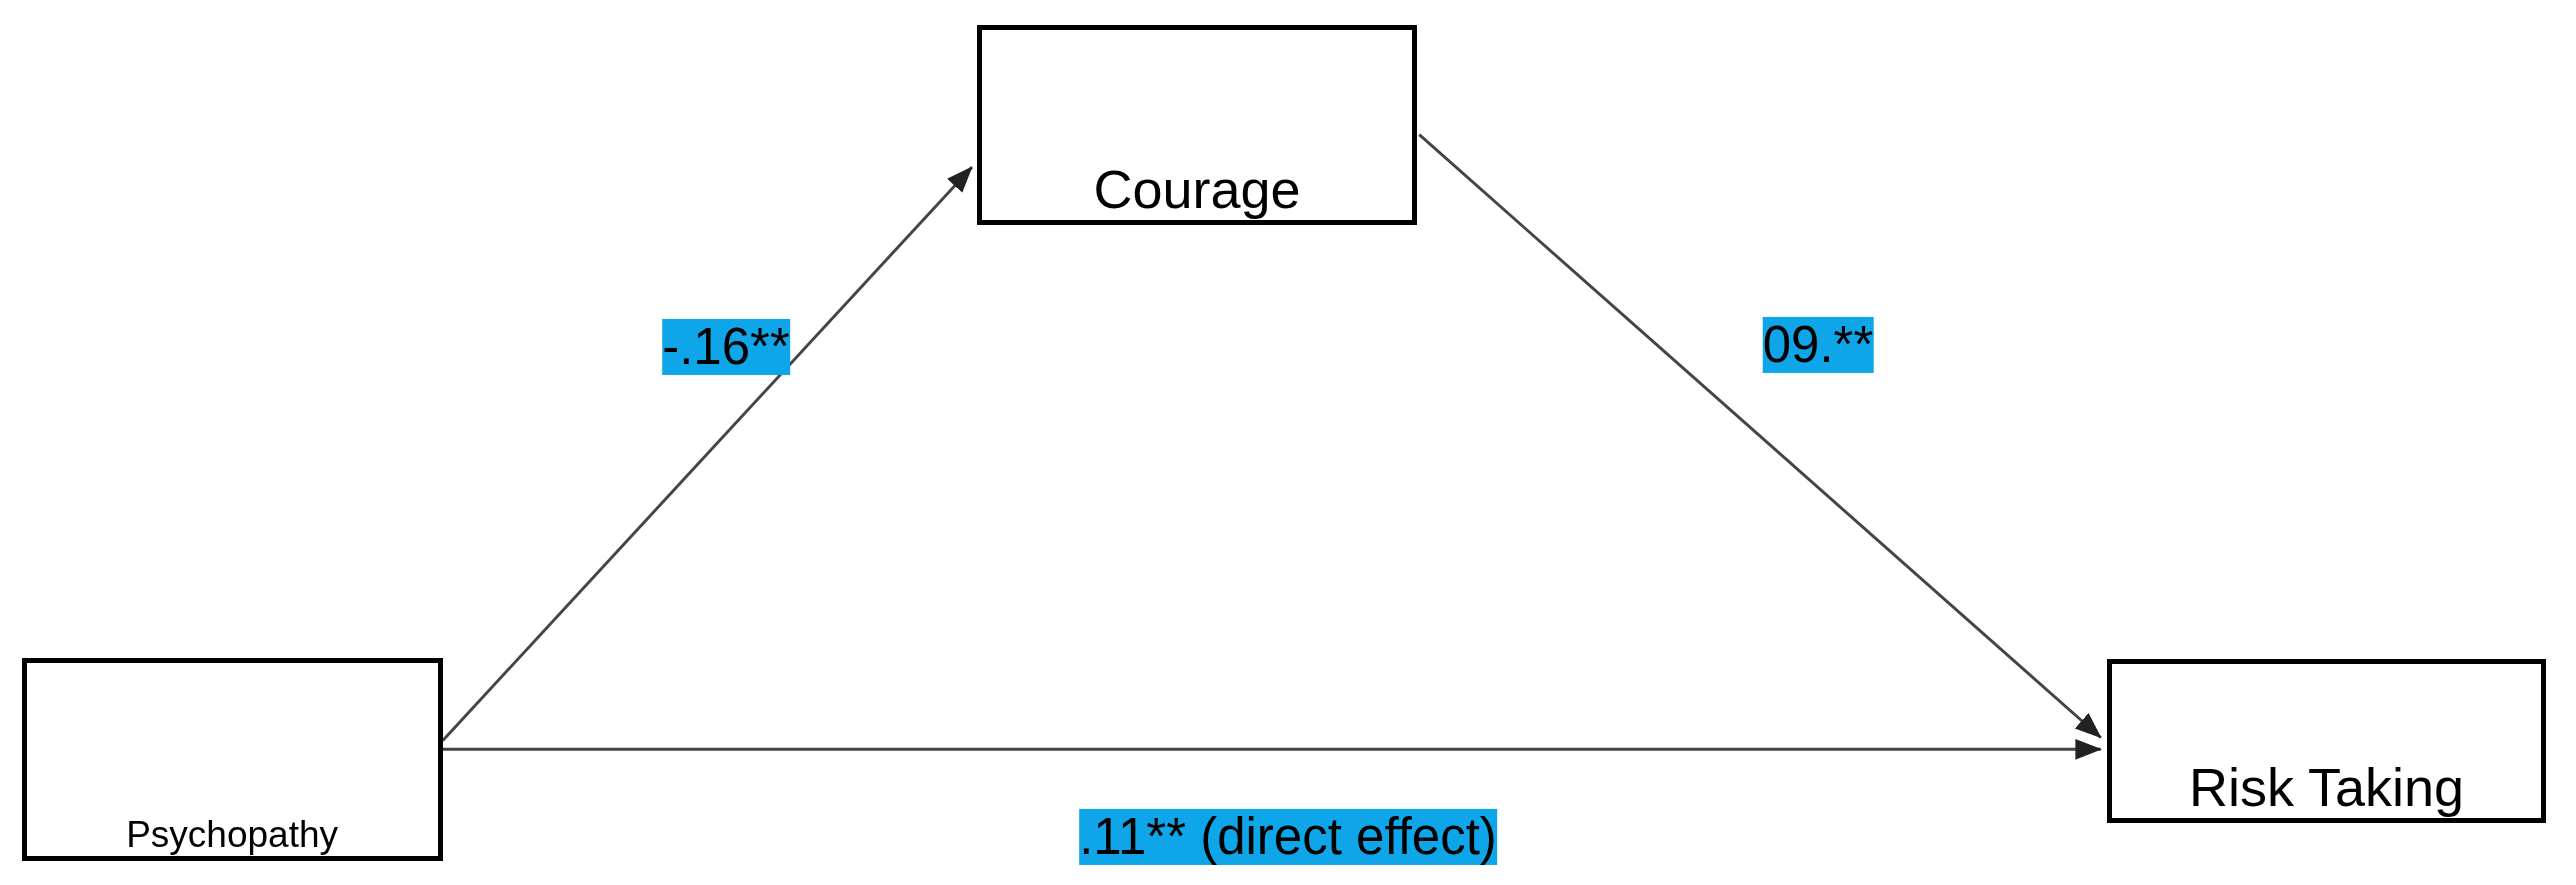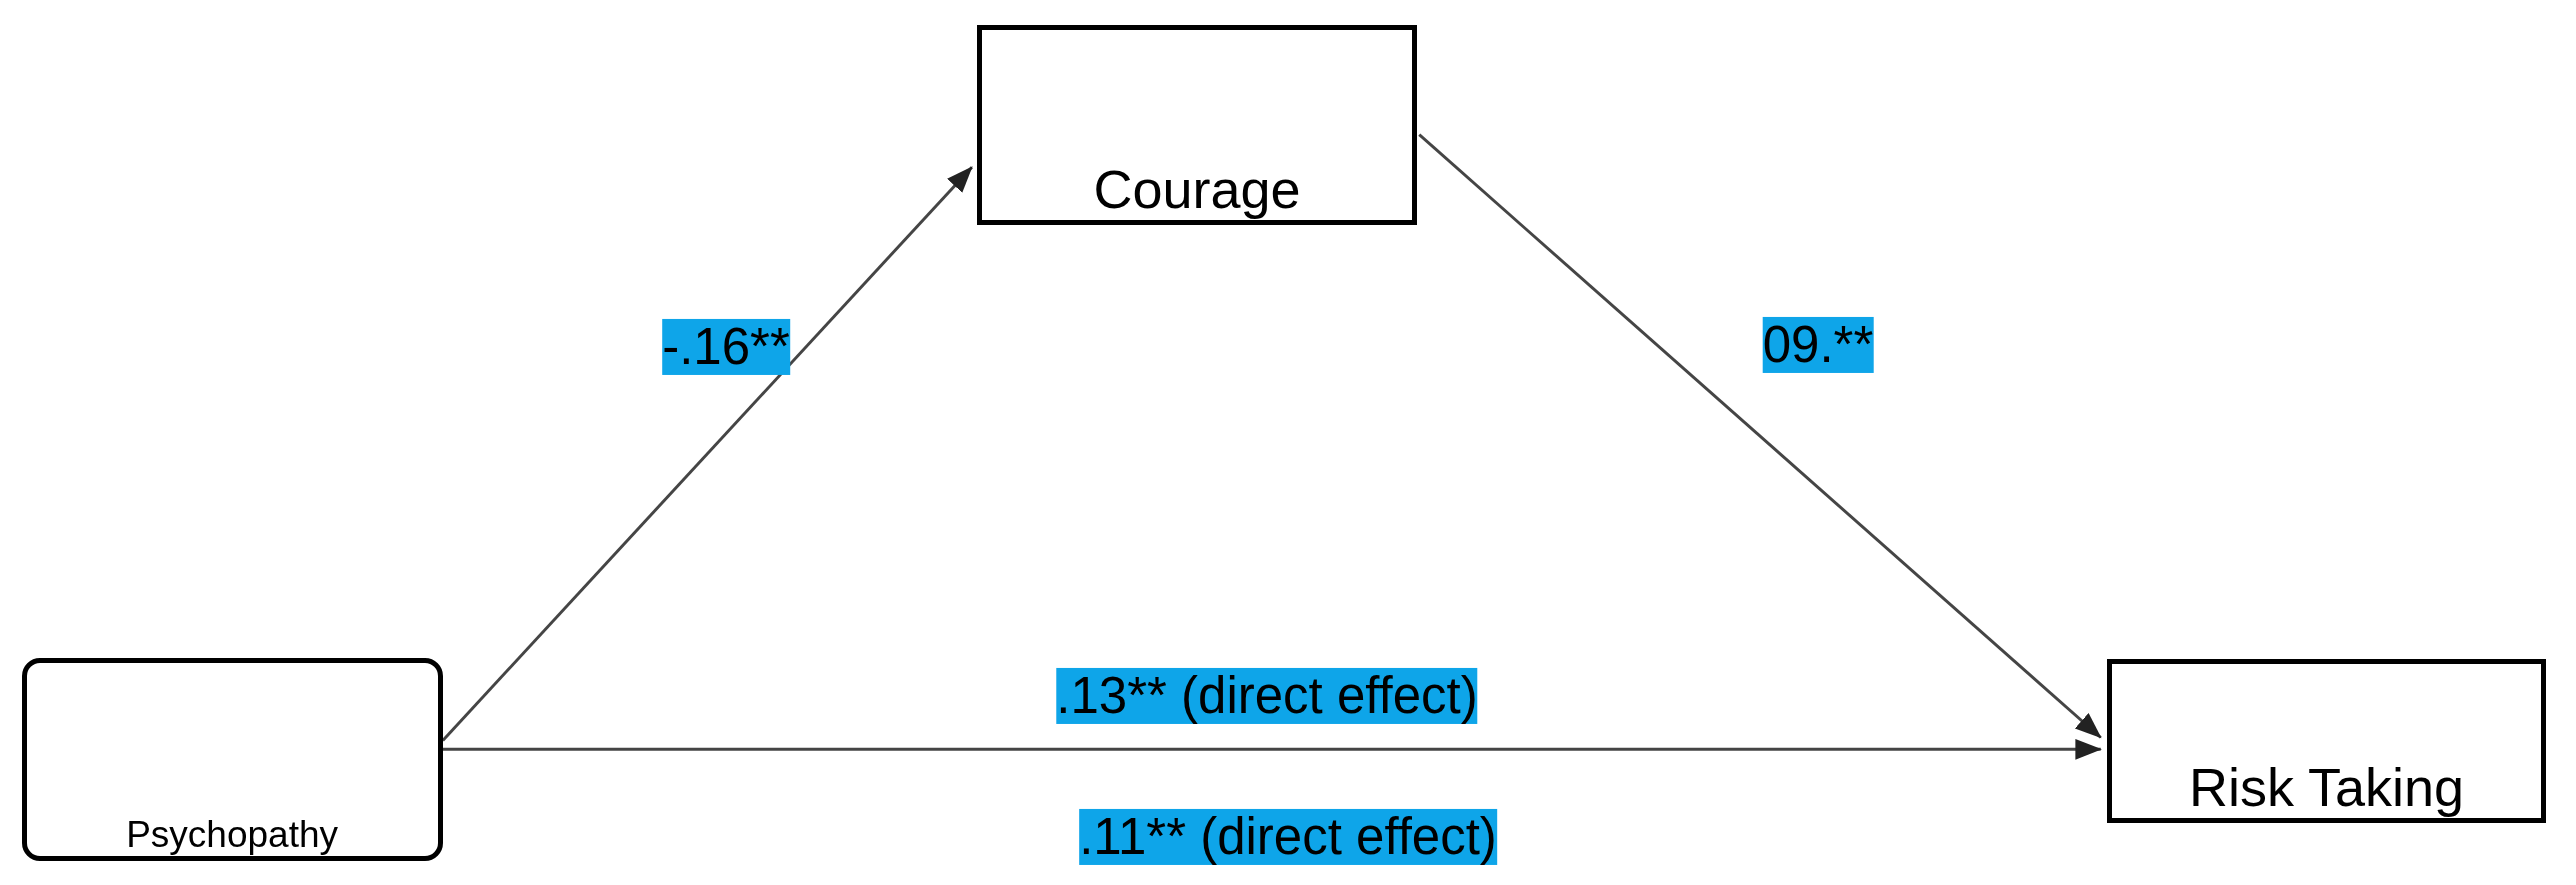--- a/index.html
+++ b/index.html
@@ -32,21 +32,20 @@
     align-items: flex-end;
     justify-content: center;
     text-align: center;
   }
   .node-psychopathy {
     left: 21.6px;
     top: 658px;
     width: 421px;
     height: 203px;
     font-size: 37px;
-    border-radius: 18px;
   }
   .node-courage {
     left: 977px;
     top: 24.6px;
     width: 440px;
     height: 200px;
     font-size: 54px;
   }
   .node-risk-taking {
     left: 2107px;
@@ -93,18 +92,17 @@
   </div>
 
   <div class="node node-risk-taking">
     <span>Risk Taking</span>
   </div>
 
   <div class="path-label label-a">-.16**</div>
 
   <div class="path-label label-b">09.**</div>
 
-  <div class="path-label label-direct">.13** (direct effect)</div>
 
   <div class="path-label label-total">.11** (direct effect)</div>
 
 </div>
 
 
 </body></html>

